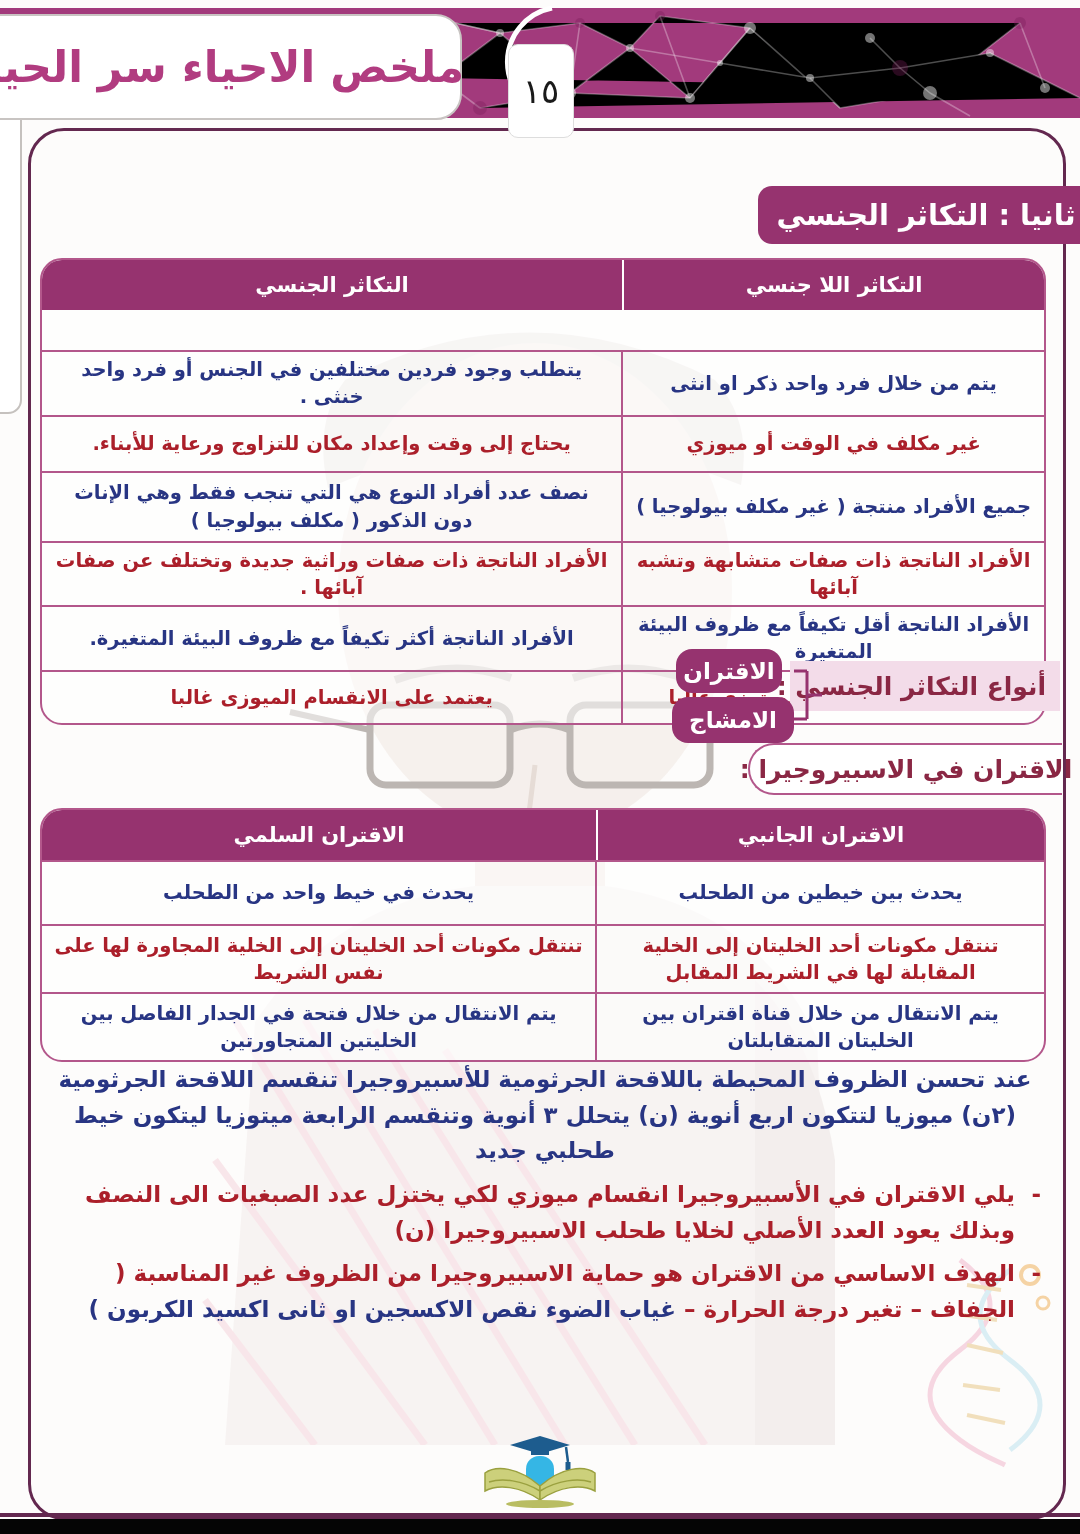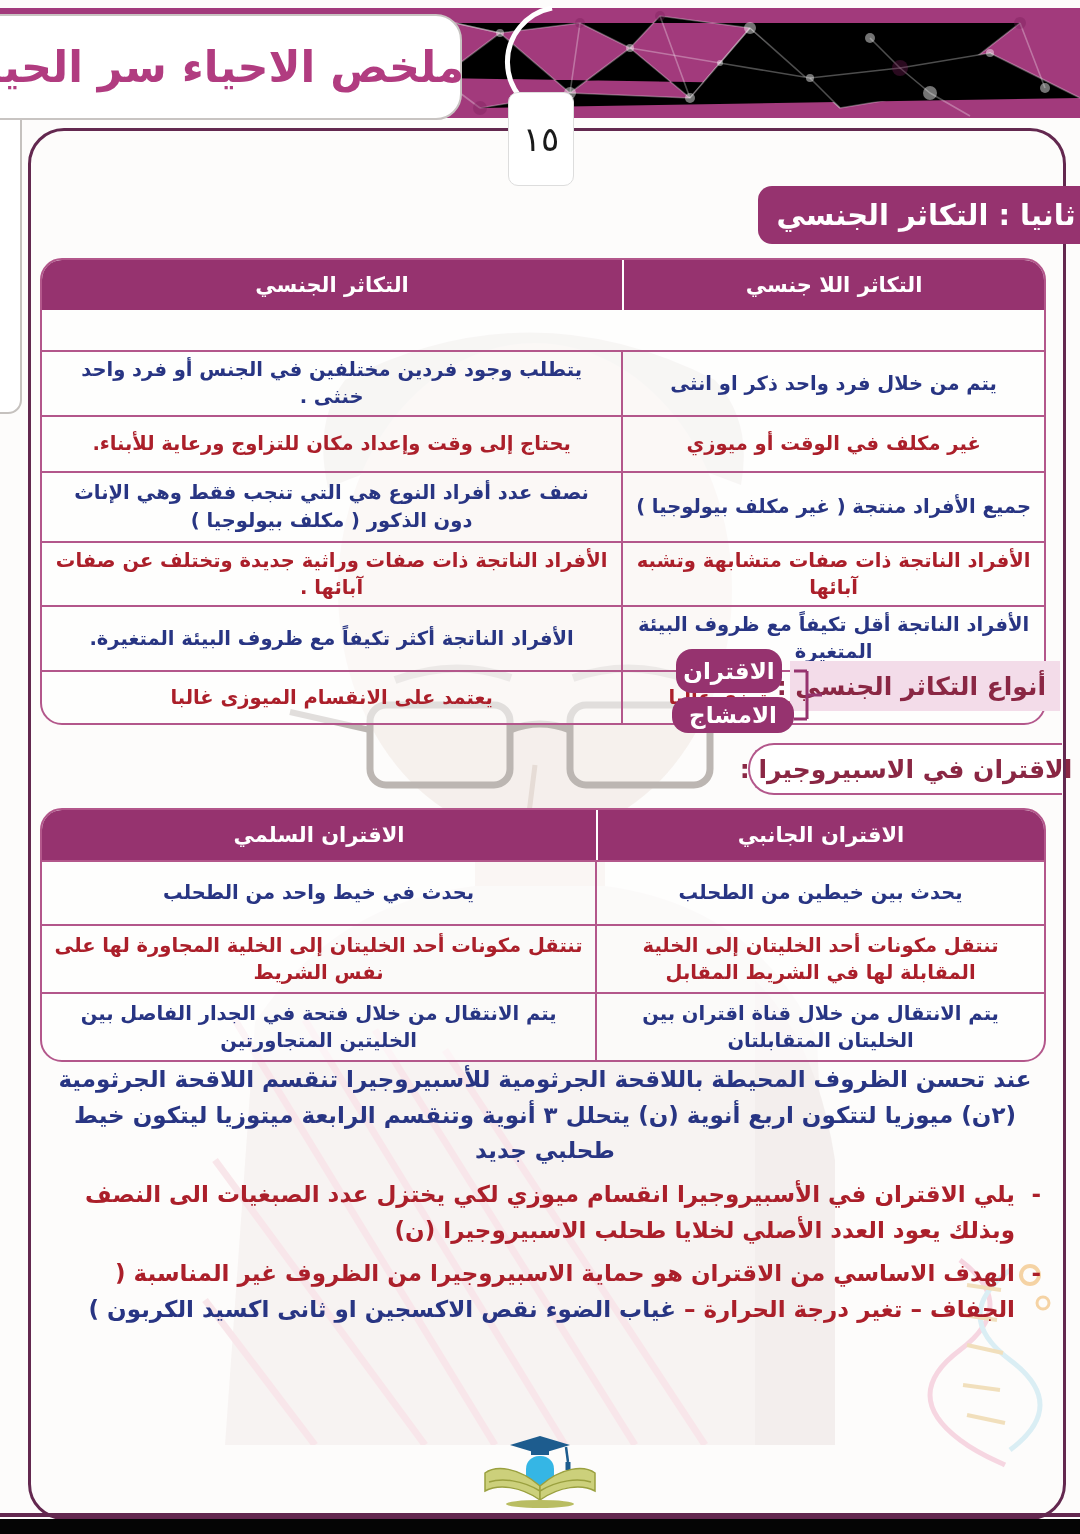--- a/index.html
+++ b/index.html
@@ -9,21 +9,21 @@
   }
   html,body{margin:0;padding:0;}
   .page{position:relative;width:1080px;height:1534px;overflow:hidden;background:#fdfcfb;
         font-family:"DejaVu Sans",sans-serif;direction:rtl;}
   
   .banner{position:absolute;left:0;top:8px;width:1080px;height:110px;background:var(--accent);z-index:3;}
   .net{position:absolute;right:0;top:0;height:110px;}
   .arc{position:absolute;left:440px;top:-2px;z-index:4;}
   .page-tab{position:absolute;left:508px;top:44px;width:64px;height:92px;background:#fff;
             border:1px solid #ddd;border-radius:10px;z-index:5;display:flex;align-items:center;
-            justify-content:center;font-size:34px;color:#1a1a1a;margin-top:48px;}
+            justify-content:center;font-size:34px;color:#1a1a1a;}
   .title-card{position:absolute;left:-36px;top:14px;width:494px;height:102px;background:#fff;
               border:2px solid #c8c4c2;border-radius:26px;z-index:6;display:flex;align-items:center;
               justify-content:center;}
   .title-card span{color:var(--title-text);font-size:43px;font-weight:bold;white-space:nowrap;}
   .left-tab{position:absolute;left:-22px;top:80px;width:40px;height:330px;background:#fff;
             border:2px solid #c5c1be;border-radius:14px;z-index:1;}
   
   .content-box{position:absolute;left:28px;top:128px;width:1032px;height:1386px;
                border:3px solid var(--box-border);border-radius:36px;z-index:1;pointer-events:none;}
   .portrait{position:absolute;left:195px;top:260px;z-index:0;opacity:.45;pointer-events:none;}
@@ -52,21 +52,21 @@
   .blue{color:var(--ink-blue);} .red{color:var(--ink-red);}
   
   .types-band{position:absolute;left:790px;top:661px;width:270px;height:50px;background:var(--band-pink);
               z-index:2;display:flex;align-items:center;justify-content:flex-start;padding-right:14px;
               box-sizing:border-box;}
   .types-band span{color:var(--maroon);font-size:25px;font-weight:bold;white-space:nowrap;}
   .pill{position:absolute;background:var(--accent-dark);border-radius:16px;z-index:2;display:flex;
         align-items:center;justify-content:center;}
   .pill span{color:#fff;font-size:23px;font-weight:bold;white-space:nowrap;}
   .pill1{left:676px;top:649px;width:106px;height:44px;}
-  .pill2{left:672px;top:697px;width:122px;height:36px;}
+  .pill2{left:672px;top:697px;width:122px;height:46px;}
   .connector{position:absolute;left:794px;top:649px;z-index:2;}
   
   .subsection{position:absolute;left:748px;top:743px;width:314px;height:52px;background:#fff;
               border:2.5px solid var(--pink-border);border-right:none;border-radius:26px 0 0 26px;
               z-index:2;display:flex;align-items:center;justify-content:center;box-sizing:border-box;}
   .subsection span{color:var(--maroon);font-size:25px;font-weight:bold;white-space:nowrap;}
   
   .notes{position:absolute;left:45px;top:1062px;width:1000px;z-index:2;}
   .note{position:relative;font-size:23px;font-weight:bold;line-height:1.55;margin-bottom:8px;}
   .note.centered{text-align:center;}

